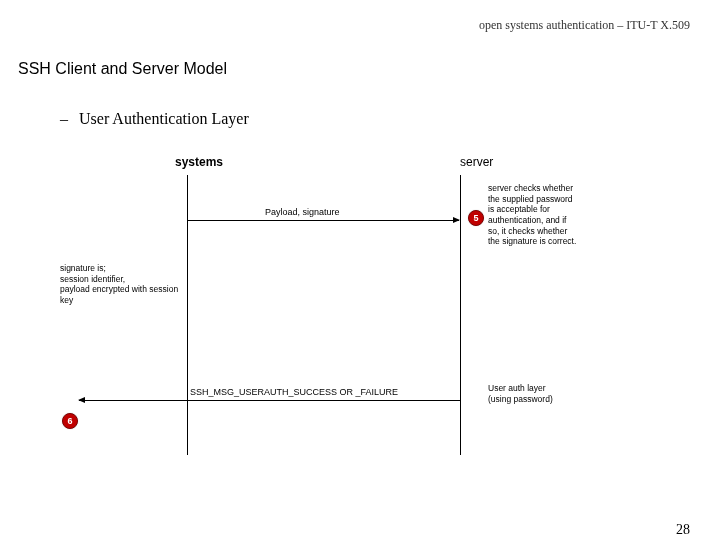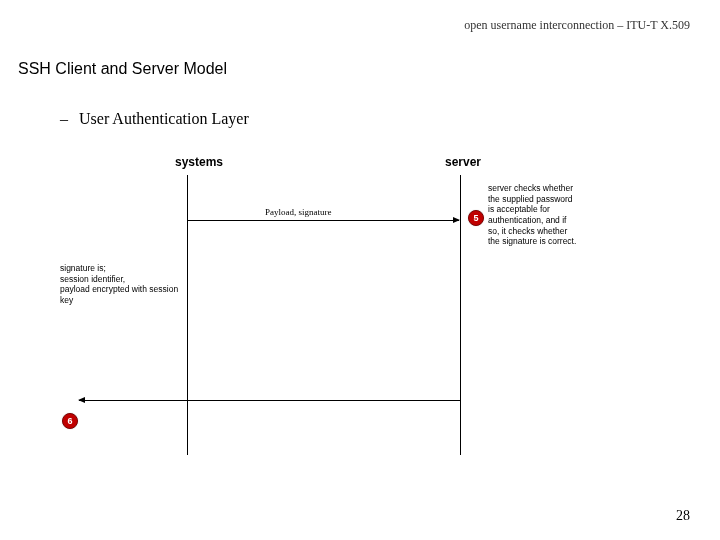--- a/index.html
+++ b/index.html
@@ -49,23 +49,23 @@
   }
   .col-client {
     position: absolute;
     left: 105px;
     top: 0;
     font-weight: bold;
     font-size: 12px;
   }
   .col-server {
     position: absolute;
-    left: 375px;
+    left: 390px;
     top: 0;
-    font-weight: bold;
+    font-weight: normal;
     font-size: 12px;
   }
   .line-client {
     position: absolute;
     left: 117px;
     top: 20px;
     width: 0;
     height: 280px;
     border-left: 1px solid #000;
   }
@@ -105,21 +105,20 @@
     top: -3px;
     width: 0;
     height: 0;
     border-right: 7px solid #000;
     border-top: 3.5px solid transparent;
     border-bottom: 3.5px solid transparent;
   }
   .arrow-label {
     position: absolute;
     font-size: 9px;
-    font-family: Liberation Serif, serif;
   }
   .note {
     position: absolute;
     font-size: 8.5px;
     line-height: 1.25;
   }
   .step-circle {
     position: absolute;
     width: 14px;
     height: 14px;
@@ -129,29 +128,29 @@
     color: #fff;
     font-size: 9px;
     text-align: center;
     line-height: 14px;
     font-weight: bold;
     box-shadow: 0 0 1px rgba(0,0,0,.3);
   }
   .page-num {
     position: absolute;
     right: 30px;
-    bottom: 16px;
+    bottom: 2px;
     font-family: "Times New Roman", serif;
     font-size: 14px;
   }
 </style>
 </head>
 <body>
 
-<div class="header-right">open username interconnection – ITU-T X.509</div>
+<div class="header-right">open systems authentication – ITU-T X.509</div>
 
 <div class="title">SSH Client and Server Model</div>
 
 <div class="sub">
   <span class="dash">–</span>
   <span>User Authentication Layer</span>
 </div>
 
 <div class="diagram">
 
@@ -173,19 +172,22 @@
 authentication, and if
 so, it checks whether
 the signature is correct.</div>
 
   <div class="note" style="left:-10px; top:108px; width:140px; white-space:pre-line;">signature is;
 session identifier,
 payload encrypted with session
 key</div>
 
   <div class="arrow-left" style="left:9px; top:245px; width:381px;"></div>
+  <div class="arrow-label" style="left:120px; top:232px;">SSH_MSG_USERAUTH_SUCCESS OR _FAILURE</div>
 
   <div class="step-circle" style="left:-8px; top:258px;">6</div>
 
+  <div class="note" style="left:418px; top:228px; width:100px; white-space:pre-line;">User auth layer
+(using password)</div>
 
 </div>
 
 <div class="page-num">28</div>
 
 </body></html>

